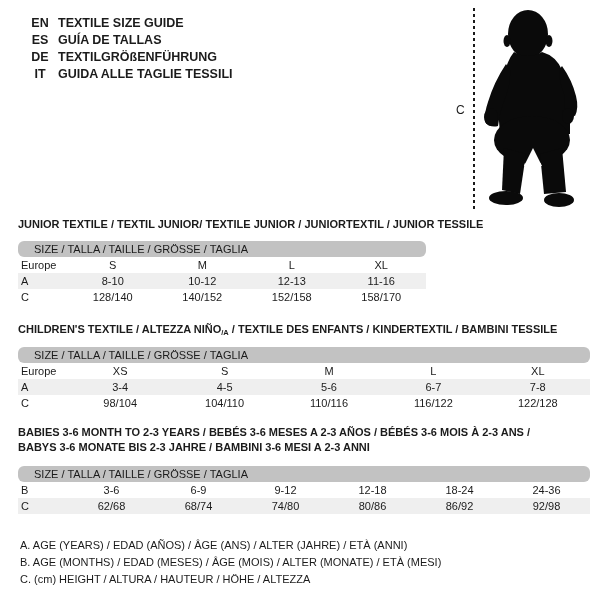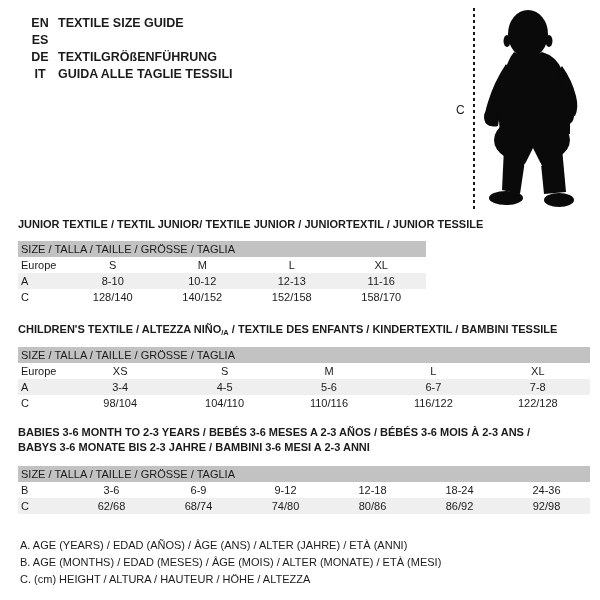--- a/index.html
+++ b/index.html
@@ -28,41 +28,42 @@
   .tbl-block{position:absolute;left:18px;}
   #tbl0{top:217px;width:408px;}
   #tbl1{top:322px;width:572px;}
   #tbl2{top:425px;width:572px;}
   .tbl-title{position:absolute;top:0;left:0;font-size:11px;font-weight:bold;line-height:15px;white-space:nowrap;}
   .tbl-title sub{font-size:7.5px;vertical-align:-2px;font-weight:bold;}
   .tbl-body{position:absolute;left:0;right:0;}
   #tbl0 .tbl-body{top:24px;}
   #tbl1 .tbl-body{top:25px;}
   #tbl2 .tbl-body{top:41px;}
-  .size-bar{height:16px;line-height:16px;font-size:11px;padding-left:3px;}
+  .size-bar{height:16px;line-height:16px;font-size:11px;padding-left:16px;border-radius:6px;}
   table{border-collapse:collapse;table-layout:fixed;width:100%;font-size:11px;}
   td{height:16px;padding:0;text-align:center;vertical-align:middle;overflow:hidden;white-space:nowrap;}
   td.lbl{text-align:left;padding-left:3px;}
   col.lblcol{width:50px;}
   tbody tr:nth-child(even){background:var(--alt-row,#efefef);}
 
   
   #footnotes{left:20px;top:537px;}
   .footnote{font-size:11px;font-weight:normal;line-height:17px;white-space:nowrap;}
 </style>
 </head>
 <body style="color: rgb(27, 27, 27); --alt-row: #efefef;">
 
 <div id="lang" class="abs">
     <div class="lang-row">
       <span class="lang-code">EN</span>
       <span>TEXTILE SIZE GUIDE</span>
     </div>
     <div class="lang-row">
       <span class="lang-code">ES</span>
+      <span>GUÍA DE TALLAS</span>
     </div>
     <div class="lang-row">
       <span class="lang-code">DE</span>
       <span>TEXTILGRÖßENFÜHRUNG</span>
     </div>
     <div class="lang-row">
       <span class="lang-code">IT</span>
       <span>GUIDA ALLE TAGLIE TESSILI</span>
     </div>
   </div>

